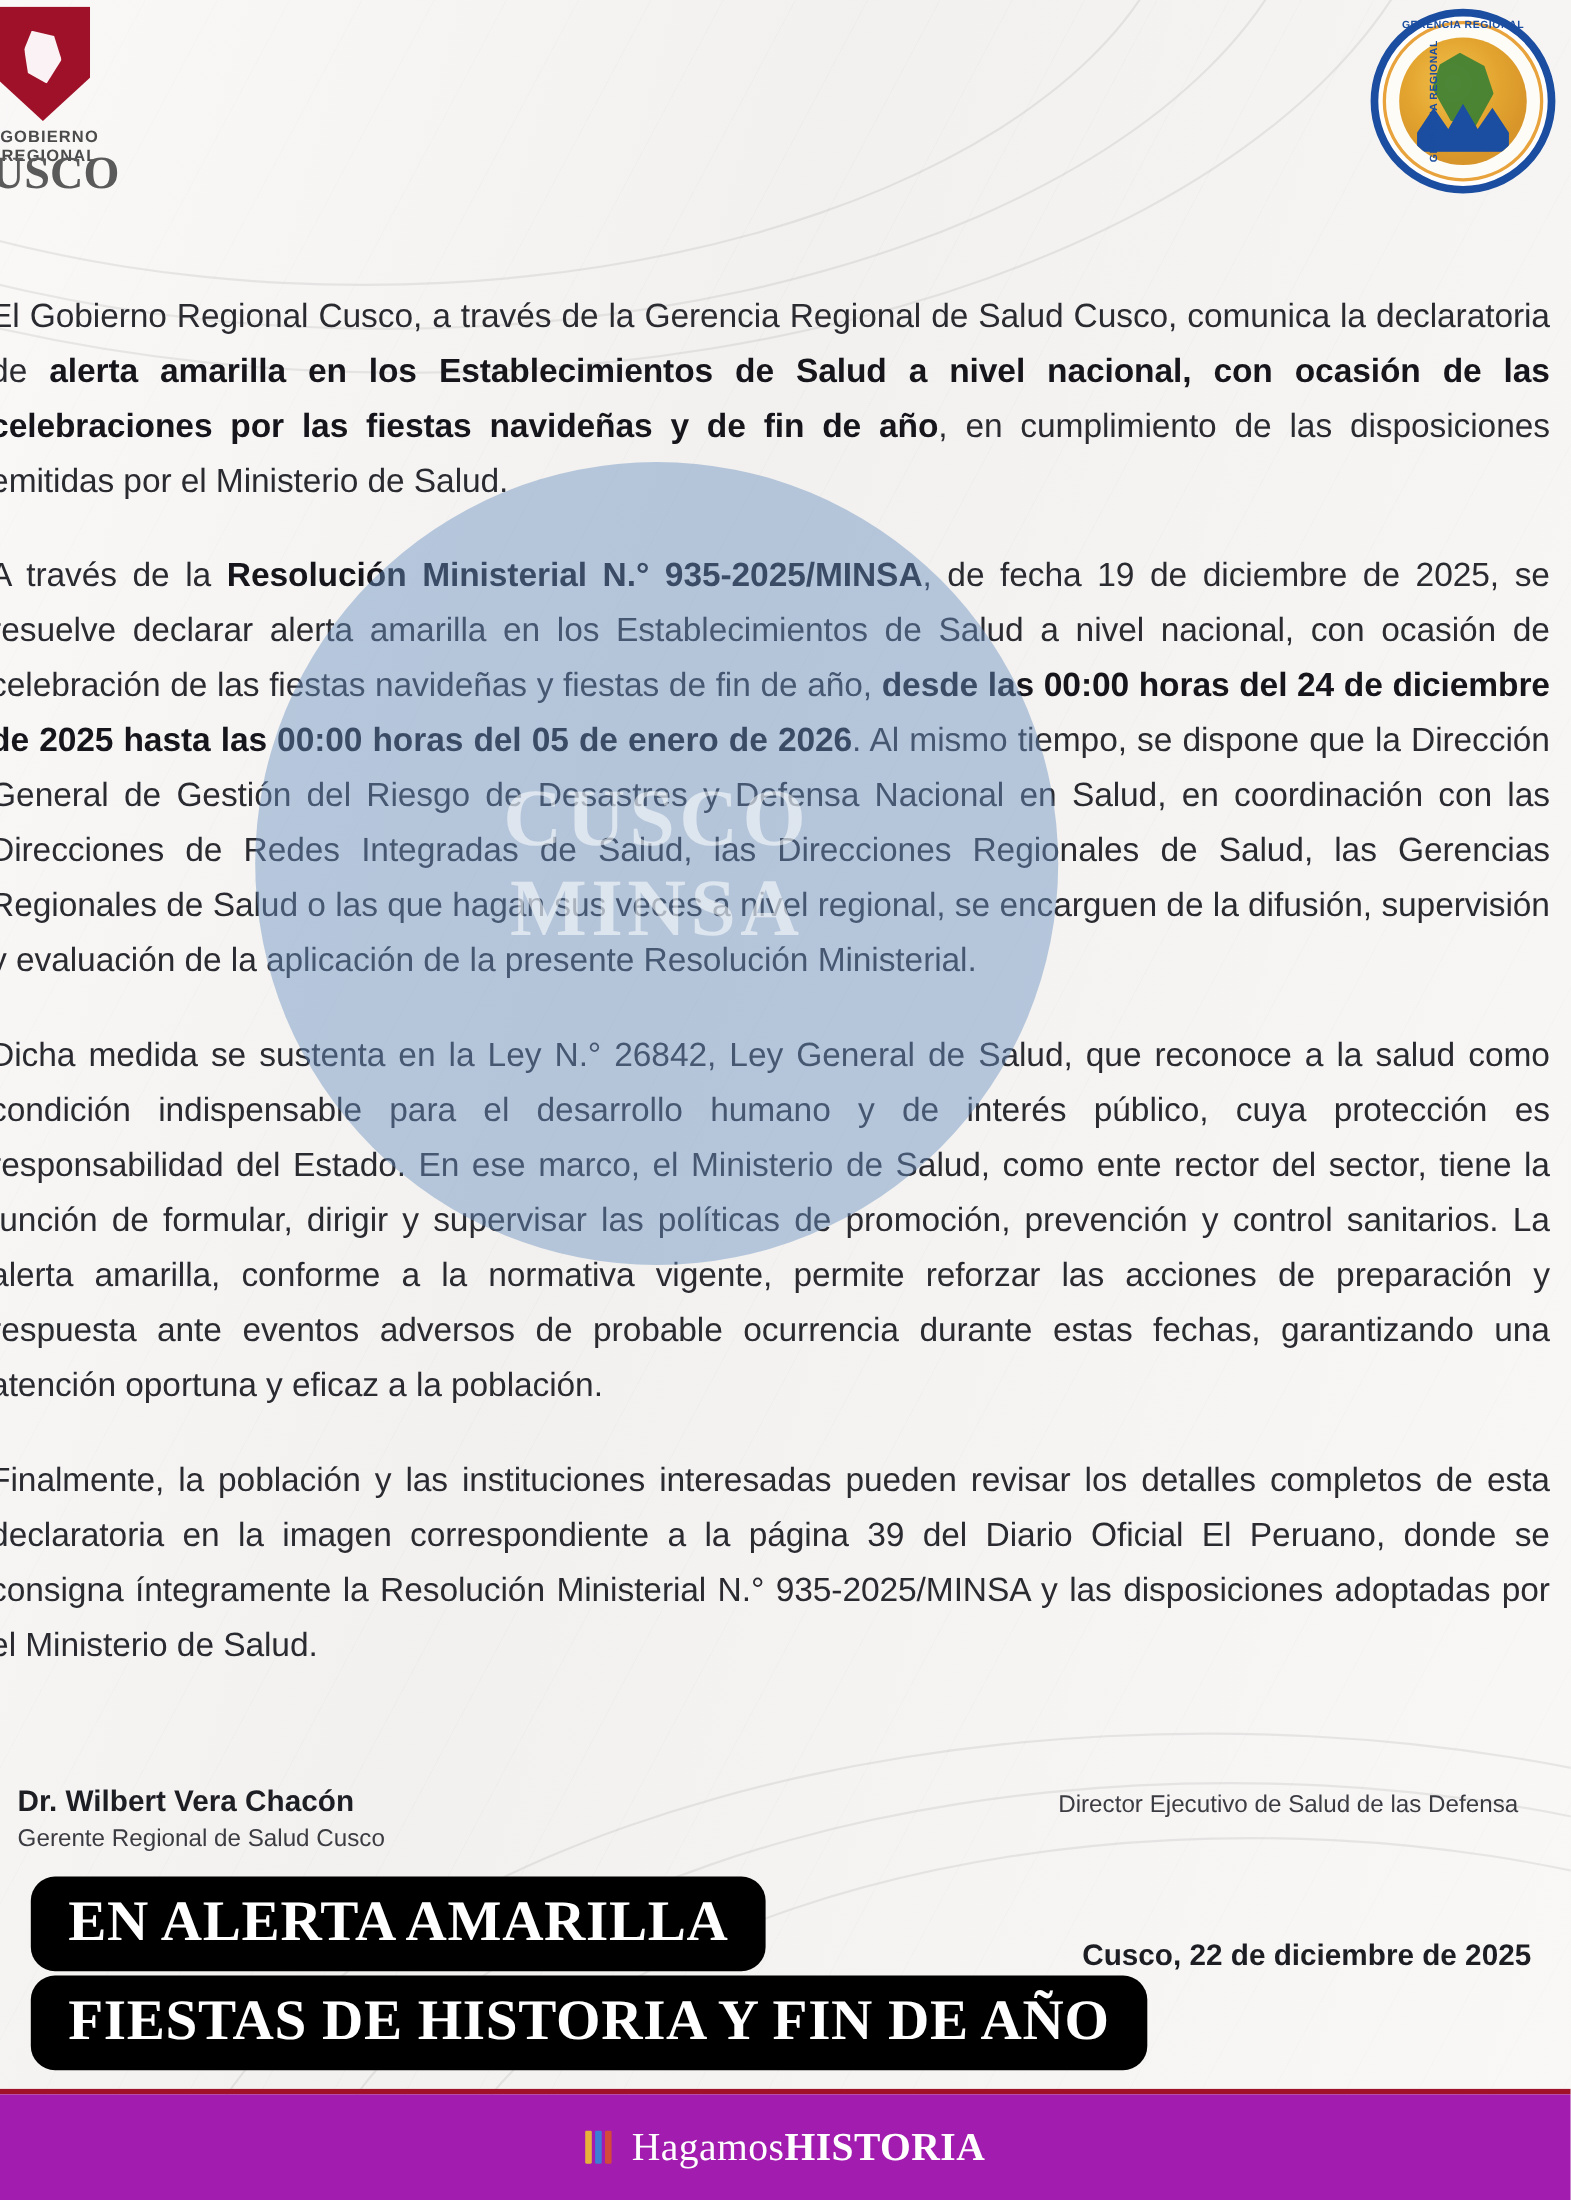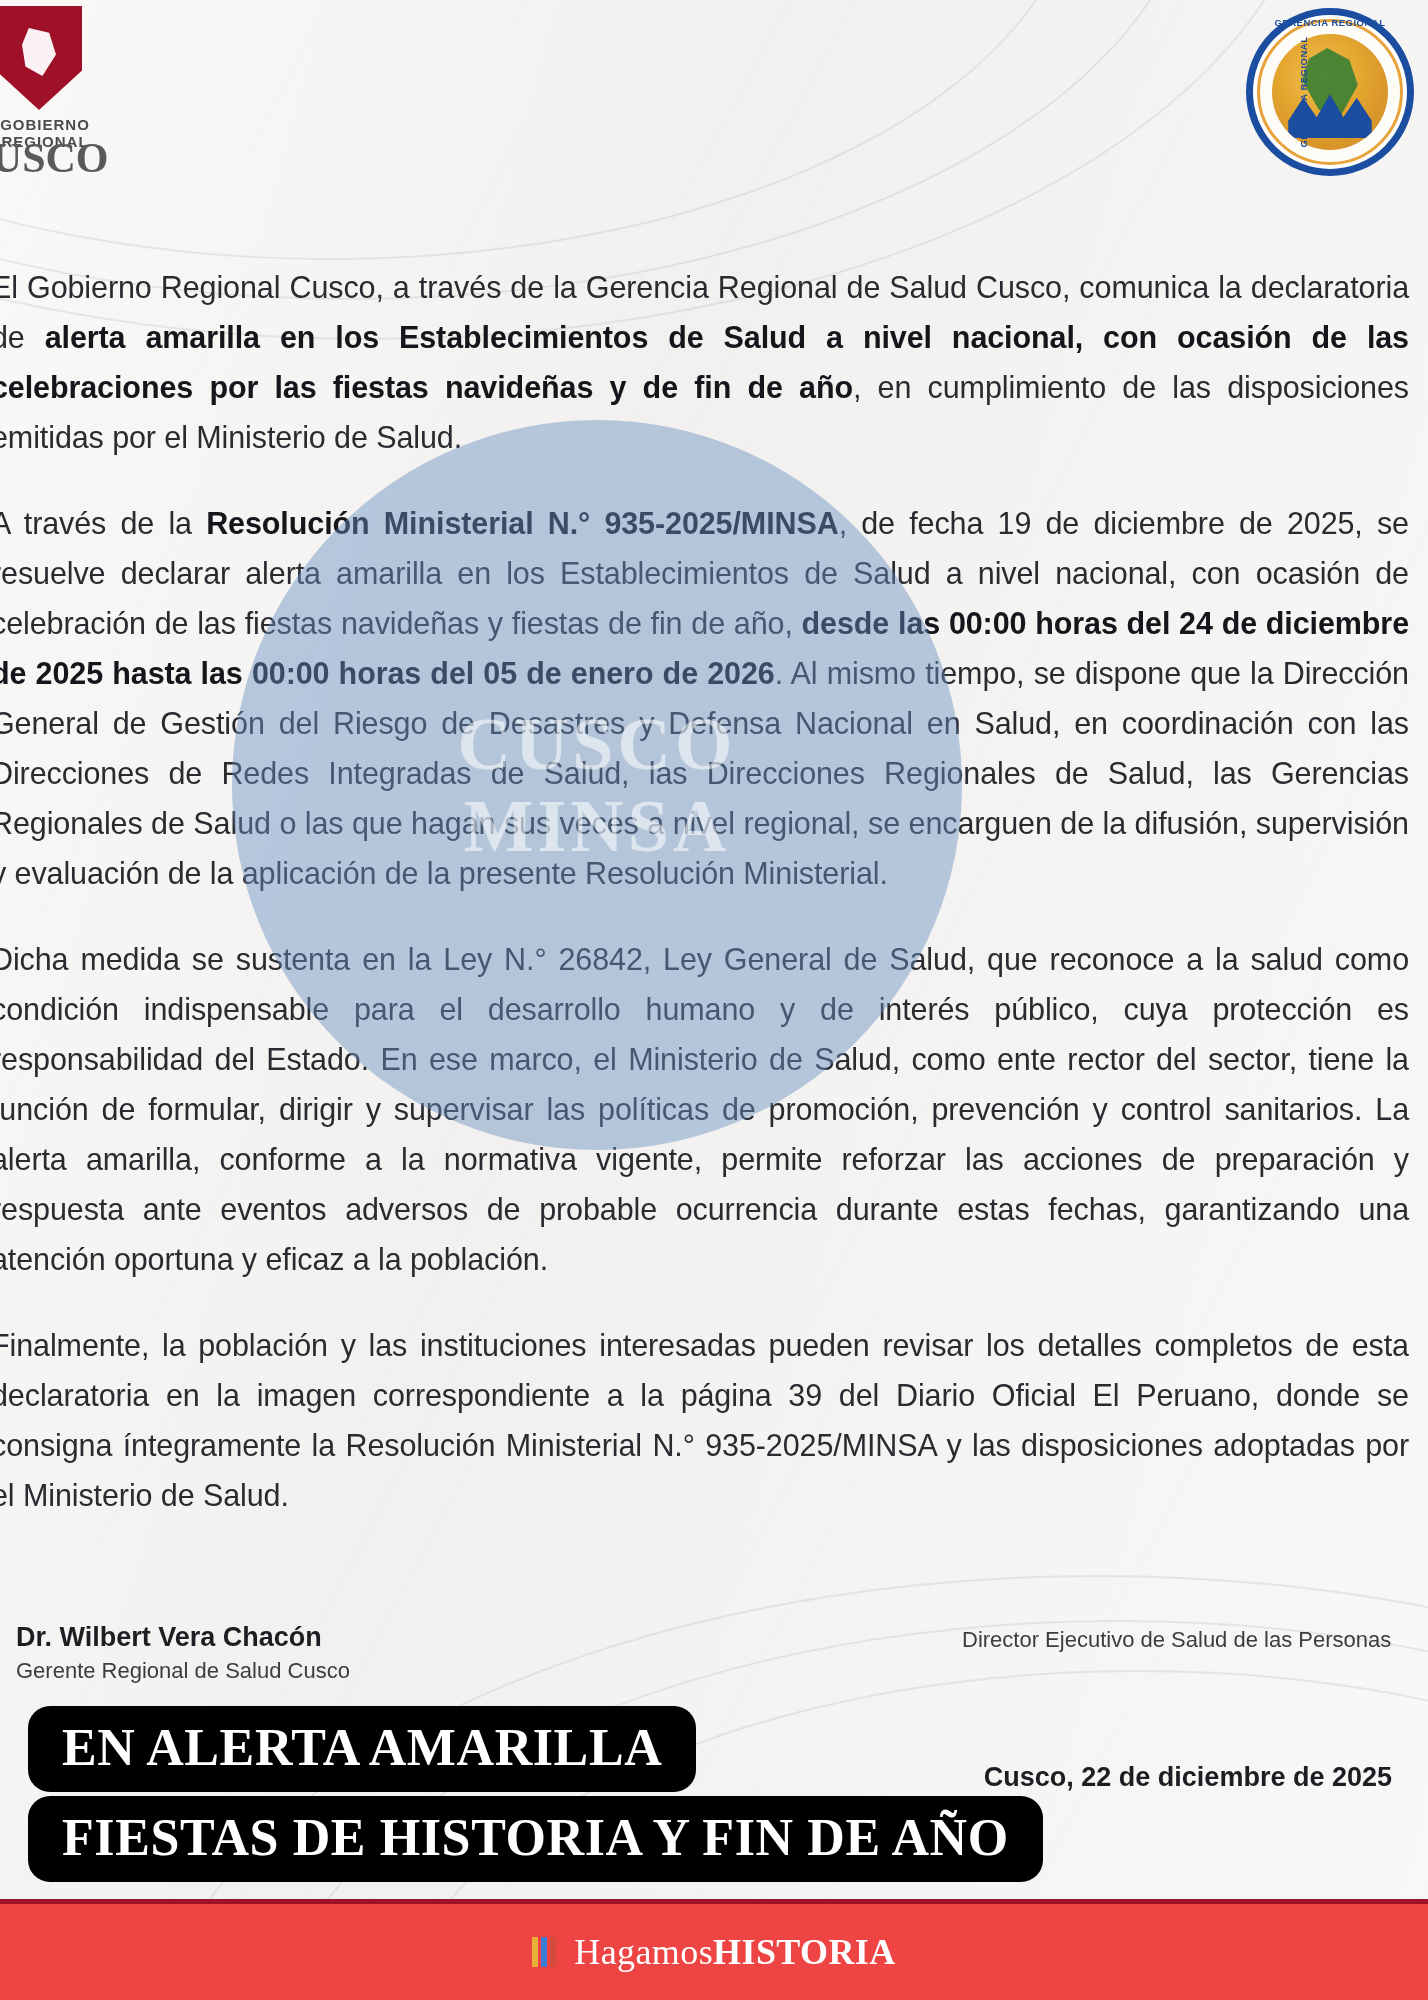--- a/index.html
+++ b/index.html
@@ -213,21 +213,21 @@
     position: absolute;
     left: 0; right: 0;
     bottom: 96px;
     height: 5px;
     background: #9e1128;
   }
   .bottom-bar {
     position: absolute;
     left: 0; right: 0; bottom: 0;
     height: 96px;
-    background: #ef4444;
+    background: #a21caf;
     display: flex;
     align-items: center;
     justify-content: center;
     gap: 12px;
   }
   .flagmark {
     display: inline-flex;
     gap: 3px;
     margin-right: 6px;
   }
@@ -339,21 +339,21 @@
     <p class="para" id="p3"><span>Dicha medida se sustenta en la Ley N.° 26842, Ley General de Salud, que reconoce a la salud como condición indispensable para el desarrollo humano y de interés público, cuya protección es responsabilidad del Estado. En ese marco, el Ministerio de Salud, como ente rector del sector, tiene la función de formular, dirigir y supervisar las políticas de promoción, prevención y control sanitarios. La alerta amarilla, conforme a la normativa vigente, permite reforzar las acciones de preparación y respuesta ante eventos adversos de probable ocurrencia durante estas fechas, garantizando una atención oportuna y eficaz a la población.</span></p>
     <p class="para" id="p4"><span>Finalmente, la población y las instituciones interesadas pueden revisar los detalles completos de esta declaratoria en la imagen correspondiente a la página 39 del Diario Oficial El Peruano, donde se consigna íntegramente la Resolución Ministerial N.° 935-2025/MINSA y las disposiciones adoptadas por el Ministerio de Salud.</span></p>
   </div>
 
   <div class="sign-row">
     <div class="sign-col">
       <div class="sign-name">Dr. Wilbert Vera Chacón</div>
       <div class="sign-role">Gerente Regional de Salud Cusco</div>
     </div>
     <div class="sign-col right">
-      <div class="sign-role">Director Ejecutivo de Salud de las Personas</div>
+      <div class="sign-role">Director Ejecutivo de Salud de las Defensa</div>
     </div>
   </div>
   <div class="sign-date">Cusco, 22 de diciembre de 2025</div>
 
   <div class="watermark">
     <span>CUSCO</span>
     <span>MINSA</span>
   </div>
 
   <div class="caption">

